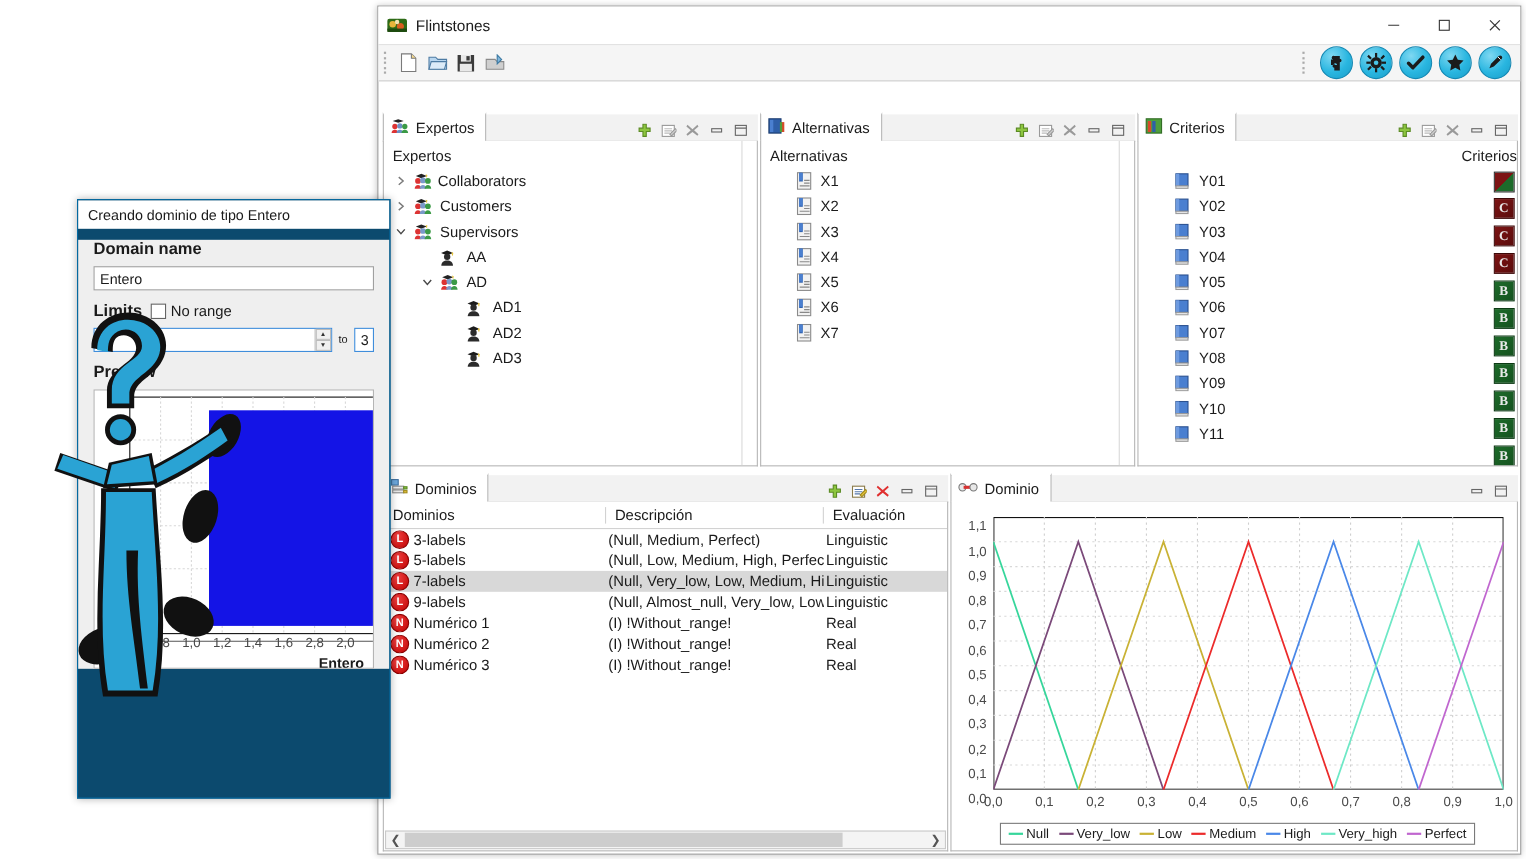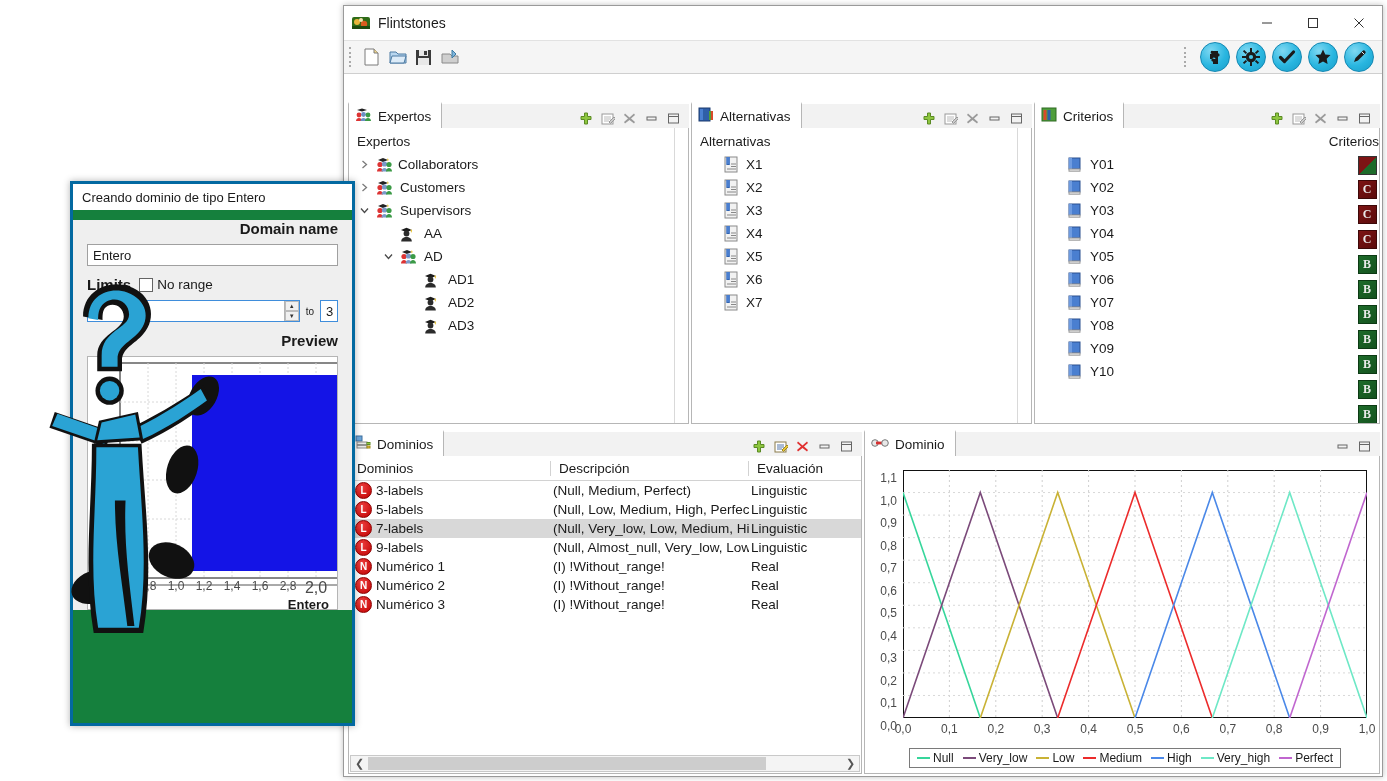--- a/index.html
+++ b/index.html
@@ -75,22 +75,22 @@
               border:1px solid #b6b6b6;border-top:none;overflow:hidden;}
   .yaxis{position:absolute;left:0;top:8px;width:34px;}
   .ytick{position:absolute;right:2px;font-size:12px;color:#4a4a4a;transform:translateY(-50%);}
   .xtick{position:absolute;font-size:12px;color:#4a4a4a;transform:translateX(-50%);}
   .legend{position:absolute;border:1px solid #7a7a7a;background:#fff;display:flex;
           align-items:center;gap:9px;padding:2px 7px;font-size:12px;color:#1b1b1b;}
   .legitem{display:flex;align-items:center;gap:3px;}
   .legline{width:13px;height:2px;flex:none;}
   
   #dialog{position:absolute;left:70px;top:181px;width:285px;height:545px;
-          background:#15803d;border:3px solid #0369a1;box-shadow:0 0 7px rgba(0,0,0,.3);
-          box-sizing:border-box;overflow:hidden;text-align:right;}
+          background:#0c4a6e;border:1px solid #0369a1;box-shadow:0 0 7px rgba(0,0,0,.3);
+          box-sizing:border-box;overflow:hidden;}
   #dialog .dlg-title{height:26px;background:#fff;display:flex;align-items:center;padding-left:9px;font-size:13px;}
   .dlg-body{background:#efefef;padding:0 14px;}
   .dlg-h{font-size:15px;font-weight:bold;margin:10px 0 7px;}
   .dlg-input{height:22px;background:#fff;border:1px solid #a0a0a0;display:flex;align-items:center;
              padding-left:5px;font-size:13px;box-sizing:border-box;}
   .spin-wrap{display:flex;align-items:center;gap:6px;}
   .spin{height:22px;border:1px solid #3f8ddb;background:#fff;display:flex;align-items:center;
         box-sizing:border-box;flex:1;}
   .spin .val{background:#2b6fc0;color:#fff;padding:0 1px;margin-left:4px;font-size:13px;}
   .spin-btns{margin-left:auto;width:14px;height:20px;display:flex;flex-direction:column;
@@ -643,20 +643,28 @@
               </svg></span>
             <span style="margin-left:3px;">Y09</span>
           </div>
           <div class="tree-row" style="padding-left: 32px;">
             <span class="ico-book"><svg width="16" height="15" viewBox="0 0 16 15">
                 <rect x="2" y="1" width="11" height="11" fill="#4a7fd0" stroke="#2b5190"></rect>
                 <rect x="2" y="1" width="3" height="11" fill="#6e9be0"></rect>
                 <rect x="2" y="12" width="11" height="2.2" fill="#e4e4e4" stroke="#9a9a9a"></rect>
               </svg></span>
             <span style="margin-left:3px;">Y10</span>
+          </div>
+          <div class="tree-row" style="padding-left: 32px;">
+            <span class="ico-book"><svg width="16" height="15" viewBox="0 0 16 15">
+                <rect x="2" y="1" width="11" height="11" fill="#4a7fd0" stroke="#2b5190"></rect>
+                <rect x="2" y="1" width="3" height="11" fill="#6e9be0"></rect>
+                <rect x="2" y="12" width="11" height="2.2" fill="#e4e4e4" stroke="#9a9a9a"></rect>
+              </svg></span>
+            <span style="margin-left:3px;">Y11</span>
           </div>
         </div>
       <div style="position:absolute;right:1px;top:28px;width:22px;display:flex;justify-content:center;">
         <span class="crit-head-sq"></span>
       </div>
       <div id="criterios-badges" style="position:absolute;right:1px;top:52px;width:22px;display:flex;flex-direction:column;align-items:center;">
           <span class="badge badge-C" style="margin-bottom: 6px;">C</span>
           <span class="badge badge-C" style="margin-bottom: 6px;">C</span>
           <span class="badge badge-C" style="margin-bottom: 6px;">C</span>
           <span class="badge badge-B" style="margin-bottom: 6px;">B</span>
@@ -951,21 +959,21 @@
         <line x1="32" y1="228" x2="256" y2="228" stroke="#555"></line>
       </svg>
       <div id="preview-xticks" style="position:absolute;left:0;top:222px;width:262px;height:16px;">
           <span style="position: absolute; left: 32px; transform: translateX(-50%); font-size: 12px; color: rgb(74, 74, 74);">0,6</span>
           <span style="position: absolute; left: 60px; transform: translateX(-50%); font-size: 12px; color: rgb(74, 74, 74);">0,8</span>
           <span style="position: absolute; left: 88px; transform: translateX(-50%); font-size: 12px; color: rgb(74, 74, 74);">1,0</span>
           <span style="position: absolute; left: 116px; transform: translateX(-50%); font-size: 12px; color: rgb(74, 74, 74);">1,2</span>
           <span style="position: absolute; left: 144px; transform: translateX(-50%); font-size: 12px; color: rgb(74, 74, 74);">1,4</span>
           <span style="position: absolute; left: 172px; transform: translateX(-50%); font-size: 12px; color: rgb(74, 74, 74);">1,6</span>
           <span style="position: absolute; left: 200px; transform: translateX(-50%); font-size: 12px; color: rgb(74, 74, 74);">2,8</span>
-          <span style="position: absolute; left: 228px; transform: translateX(-50%); font-size: 16px; color: rgb(74, 74, 74);">2,0</span>
+          <span style="position: absolute; left: 228px; transform: translateX(-50%); font-size: 12px; color: rgb(74, 74, 74);">2,0</span>
         </div>
       <div style="position:absolute;right:8px;top:240px;font-size:13px;font-weight:bold;">Entero</div>
     </div>
   </div>
 </div>
 
 <svg class="mascot" viewBox="0 0 260 420" style="left:30px;top:250px;width:230px;height:430px;">
   <g fill="#111">
     <ellipse cx="72" cy="348" rx="26" ry="18" transform="rotate(-20 72 348)"></ellipse>
     <ellipse cx="160" cy="318" rx="27" ry="19" transform="rotate(25 160 318)"></ellipse>

